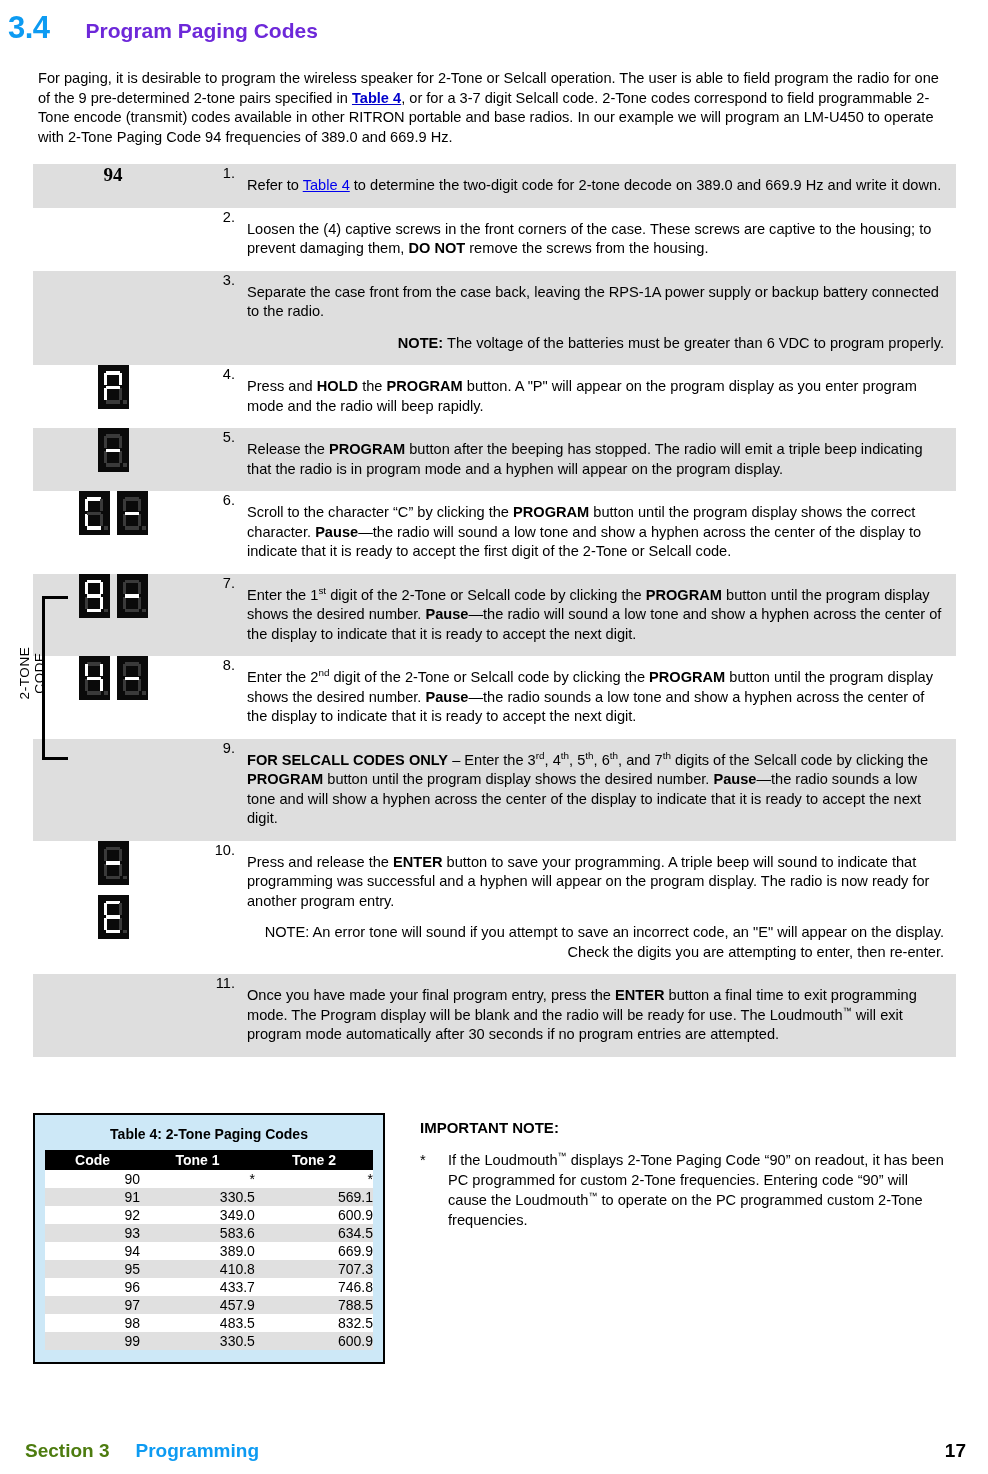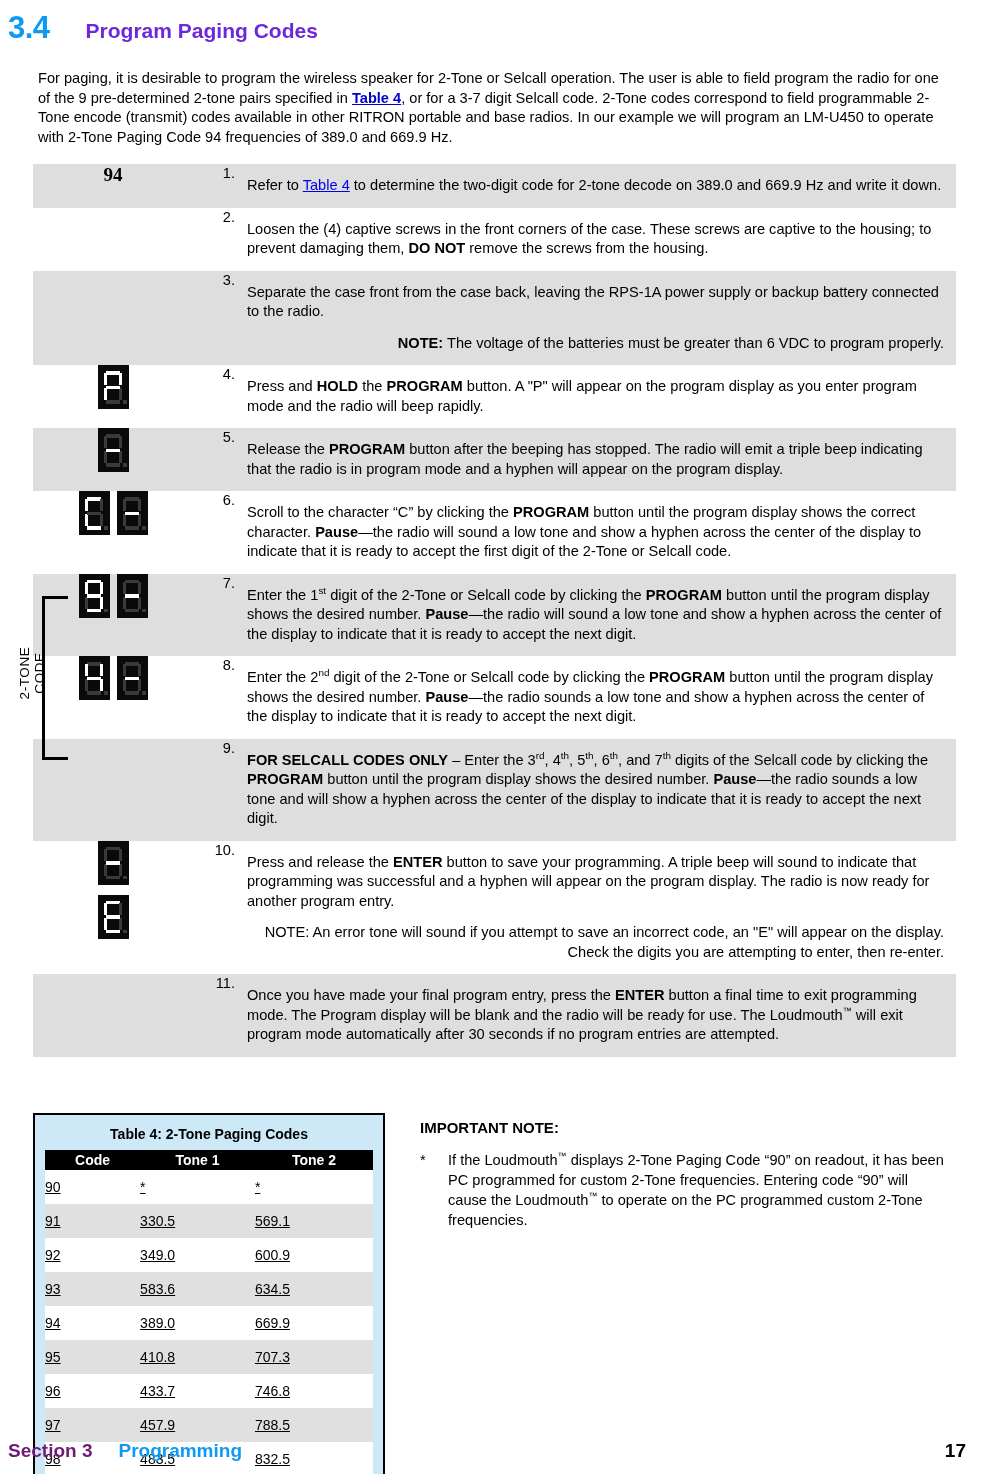--- a/index.html
+++ b/index.html
@@ -188,23 +188,22 @@
     font-size: 14px;
   }
   table.t4 th {
     background: #000;
     color: #fff;
     font-weight: bold;
     font-size: 14px;
     padding: 2px 0;
   }
   table.t4 td {
-    text-align: left;
-    padding: 9px 0;
-    text-decoration: underline;
+    text-align: right;
+    padding: 1px 0;
   }
   table.t4 tr.alt td { background: #e0e0e0; }
   table.t4 .c-code { width: 29%; }
   table.t4 .c-t1   { width: 35%; }
   table.t4 .c-t2   { width: 36%; }
 
   .impnote {
     position: absolute;
     left: 420px;
     top: 14px;
@@ -228,21 +227,21 @@
   .footer {
     position: absolute;
     left: 0; right: 0;
     bottom: 12px;
     padding: 0 22px 0 8px;
     display: flex;
     align-items: baseline;
     font-size: 19px;
     font-weight: bold;
   }
-  .footer .f-sec  { color: #701a75; }
+  .footer .f-sec  { color: #4d7c0f; margin-left: 17px; }
   .footer .f-prog { color: #0d9bf2; margin-left: 26px; }
   .footer .f-page { margin-left: auto; color: #000; }
 </style>
 </head>
 <body>
 
 <div class="page-header">
   <span class="sec-num">3.4</span>
   <span class="sec-title">Program Paging Codes</span>
 </div>
@@ -525,24 +524,20 @@
       <tr>
             <td>98</td>
             <td>483.5</td>
             <td>832.5</td>
           </tr>
       <tr class="alt">
             <td>99</td>
             <td>330.5</td>
             <td>600.9</td>
           </tr>
-      <tr>
-            <td>00</td>
-            <td colspan="2">No Selective Signaling</td>
-          </tr>
     </tbody>
       </table>
   </div>
 
   <div class="impnote">
     <h4>IMPORTANT NOTE:</h4>
     <div class="bullet-row">
       <div class="star">*</div>
       <div class="btxt"><span>If the Loudmouth</span><sup class="tm">™</sup><span> displays 2-Tone Paging Code “90” on readout, it has been PC programmed for custom 2-Tone frequencies.  Entering code “90” will cause the Loudmouth</span><sup class="tm">™</sup><span> to operate on the PC programmed custom 2-Tone frequencies.</span></div>
     </div>

